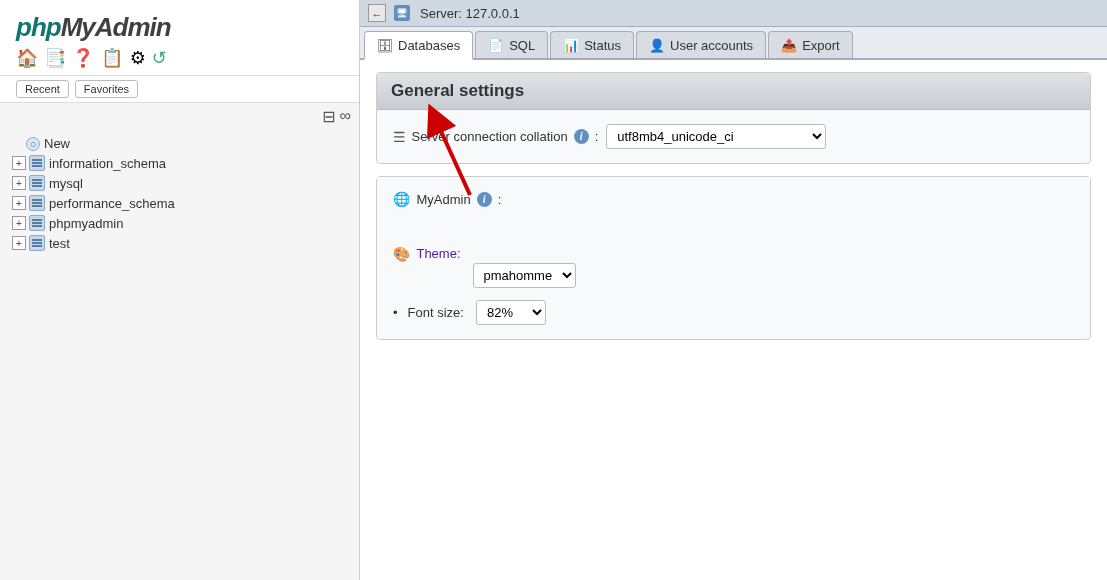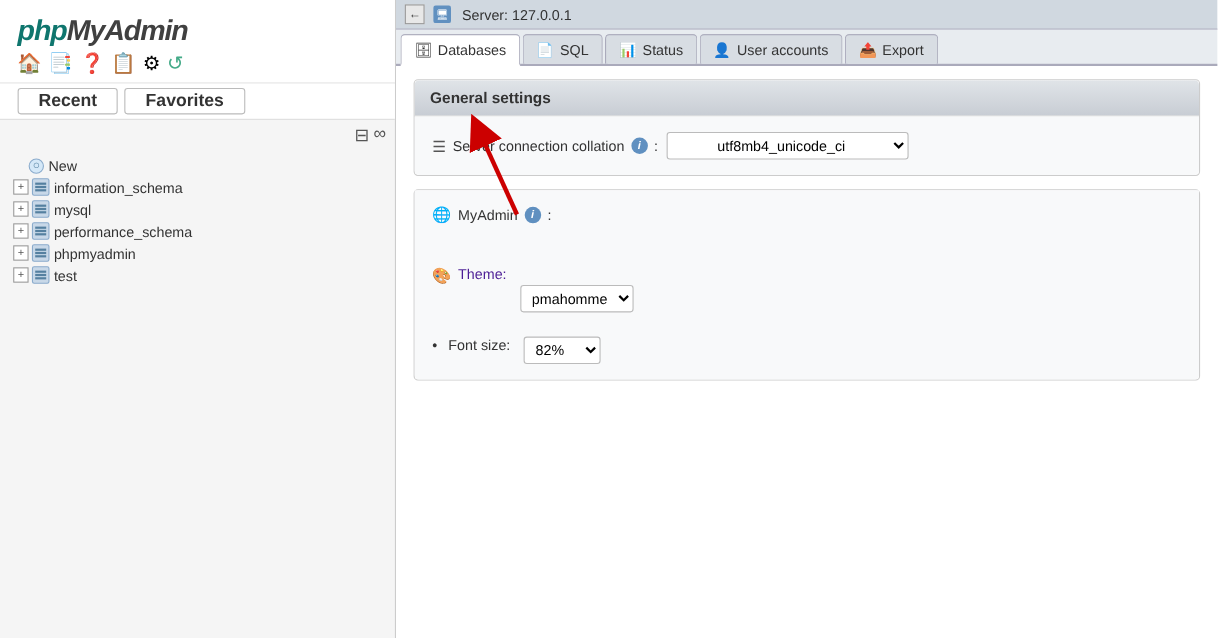--- a/index.html
+++ b/index.html
@@ -49,25 +49,24 @@
       gap: 6px;
       padding: 4px 16px;
       border-bottom: 1px solid #ddd;
       background: #fff;
     }
 
     .sidebar-nav button {
       background: none;
       border: 1px solid #bbb;
       border-radius: 3px;
-      padding: 2px 18px;
-      font-size: 16px;
-      cursor: pointer;
-      color: #333;
-      font-weight: bold;
+      padding: 2px 8px;
+      font-size: 11px;
+      cursor: pointer;
+      color: #333;
     }
 
     .sidebar-tools {
       display: flex;
       justify-content: flex-end;
       padding: 4px 8px;
       gap: 4px;
     }
 
     .sidebar-tools span { font-size: 16px; cursor: pointer; color: #555; }
@@ -228,21 +227,21 @@
 
     .section {
       border: 1px solid #ccc;
       border-radius: 4px;
       margin: 12px 16px;
     }
 
     .section-header {
       background: linear-gradient(to bottom, #e0e4e8, #c8cdd4);
       padding: 8px 14px;
-      font-size: 14px;
+      font-size: 17px;
       font-weight: bold;
       color: #333;
       border-bottom: 1px solid #bbb;
       border-radius: 4px 4px 0 0;
     }
 
     .section-body {
       padding: 14px 16px;
       background: #f8f9fa;
       border-radius: 0 0 4px 4px;
@@ -286,24 +285,24 @@
 
     select {
       border: 1px solid #bbb;
       border-radius: 3px;
       padding: 3px 6px;
       font-size: 13px;
       background: #fff;
       cursor: pointer;
     }
 
-    .collation-select { min-width: 220px; text-align: center; }
+    .collation-select { min-width: 220px; }
     .language-select { min-width: 200px; }
     .theme-select { min-width: 100px; margin-top: 44px; }
-    .fontsize-select { min-width: 70px; margin-top: 10px; }
+    .fontsize-select { min-width: 70px; }
 
     .bullet { margin-right: 4px; }
 
     
     .overlay {
       position: absolute;
       top: 0; left: 0;
       width: 100%; height: 100%;
       pointer-events: none;
       z-index: 999;

